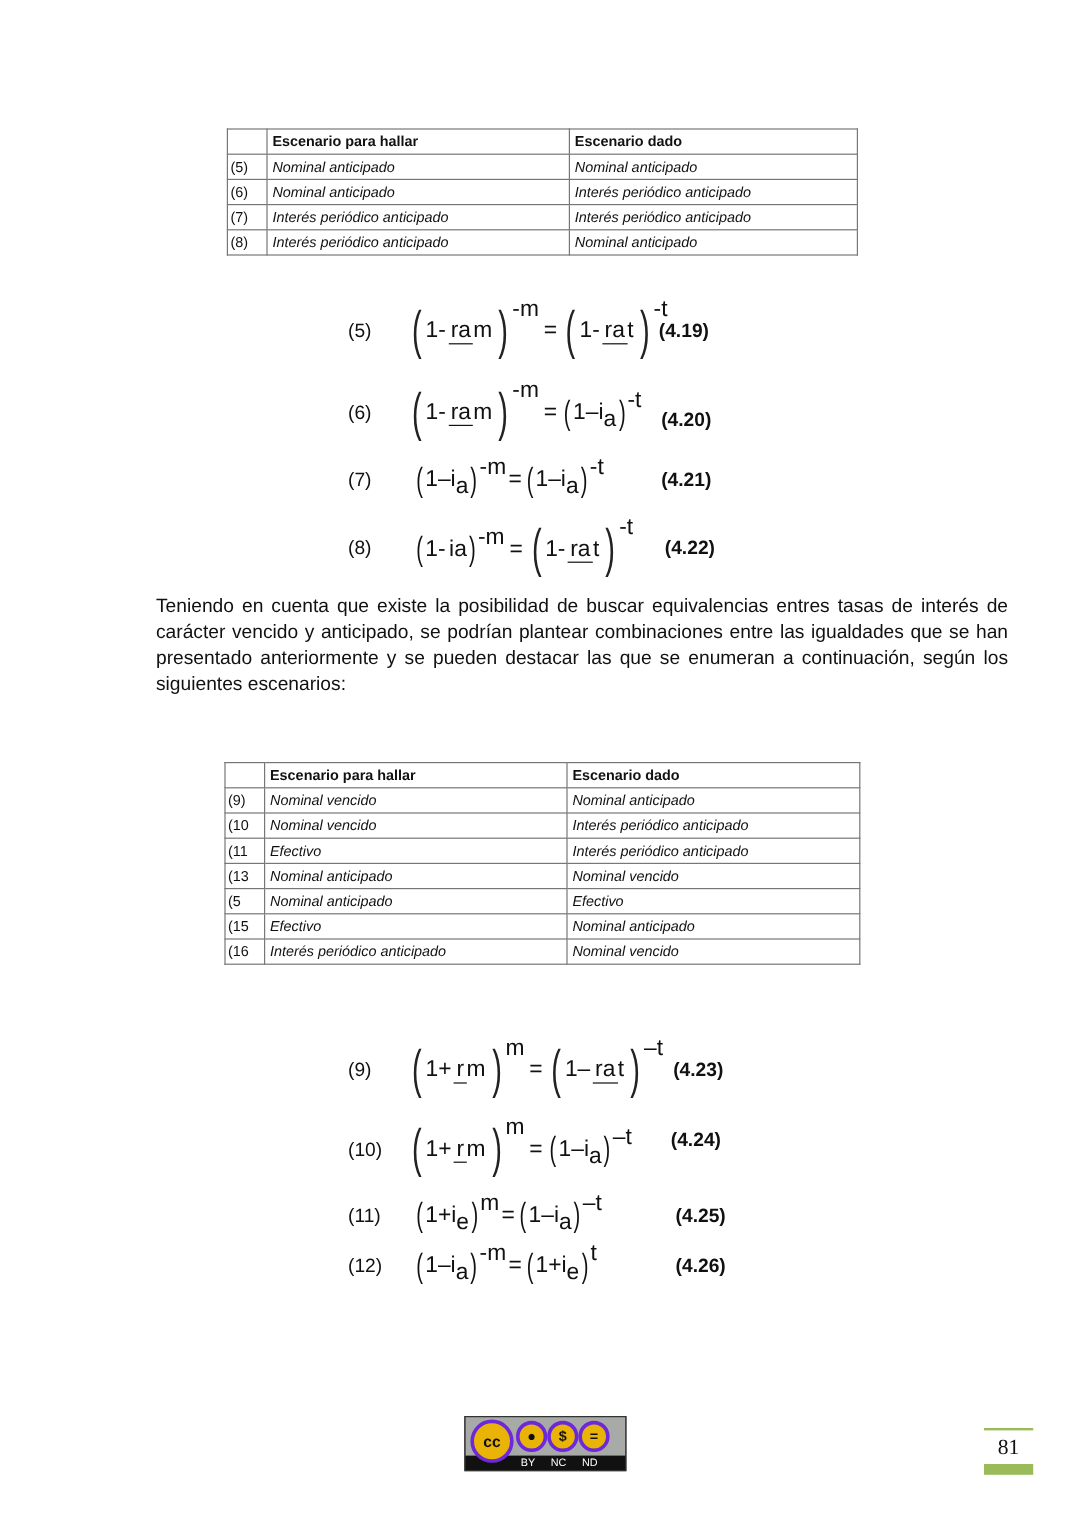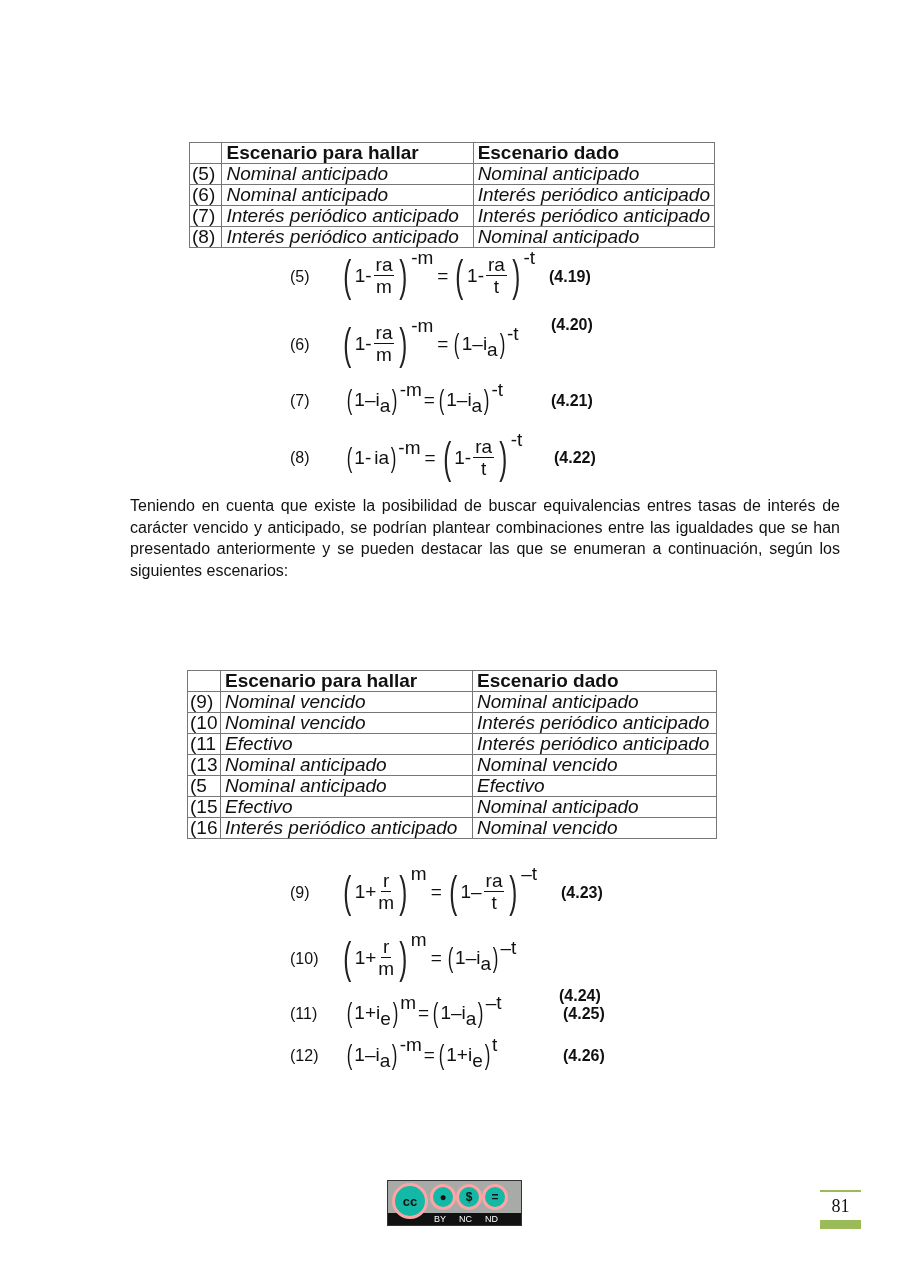--- a/index.html
+++ b/index.html
@@ -1,35 +1,35 @@
 <!DOCTYPE html>
 <html><head>
 <meta charset="utf-8">
 <style>
   html, body { margin:0; padding:0; background:#ffffff; }
   body { width:905px; height:1280px; position:relative; font-family:"Liberation Sans", sans-serif; color:#111; overflow:hidden; }
-  .tbl { position:absolute; border-collapse:collapse; font-family:"Liberation Sans", sans-serif; font-size:19px;margin-top:35px; }
+  .tbl { position:absolute; border-collapse:collapse; font-family:"Liberation Sans", sans-serif; font-size:12px; }
   .tbl td, .tbl th { border:1px solid #777; padding:0 4px; height:20px; line-height:20px; white-space:nowrap; overflow:hidden; }
   .tbl th { font-weight:bold; text-align:left; }
   .tbl td.num { font-style:normal; padding:0 0 0 2px; text-align:left; }
   .tbl td.it { font-style:italic; }
   .eqnum { position:absolute; left:290px; font-size:16px; }
   .eqref { position:absolute; font-size:16px; font-weight:bold; }
   .math { position:absolute; font-size:19px; display:flex; align-items:center; }
   .paren { font-size:44px; font-weight:100; transform:scaleX(0.55); display:inline-block; line-height:1; color:#222; }
   .sparen { font-size:28px; transform:scaleX(0.6); display:inline-block; line-height:1; }
-  .frac { display:inline-flex; flex-direction:column; align-items:center; margin:0 2px; font-size:19px; }
+  .frac { display:inline-flex; align-items:flex-end; margin:0 2px; font-size:19px; }
   .frac .n { border-bottom:1px solid #111; padding:0 2px; line-height:20px; }
   .frac .d { line-height:22px; }
   .sup { position:relative; top:-18px; font-size:19px; }
   .sub { position:relative; top:6px; font-size:19px; }
   .para { position:absolute; left:130px; width:710px; font-size:16px; line-height:21.5px; text-align:justify; }
   .cc { position:absolute; left:387px; top:1180px; width:133px; height:44px; background:#111; border:1px solid #333; }
   .cc .top { position:absolute; left:0; top:0; width:133px; height:32px; background:#a8aaa8; }
-  .cc .circ { position:absolute; border-radius:50%; background:#14b8a6; border:3px solid #fca5a5; display:flex; align-items:center; justify-content:center; font-weight:bold; color:#111; }
+  .cc .circ { position:absolute; border-radius:50%; background:#eab308; border:3px solid #6d28d9; display:flex; align-items:center; justify-content:center; font-weight:bold; color:#111; }
   .cc .lbl { position:absolute; bottom:1px; color:#fff; font-size:9px; font-family:"Liberation Sans", sans-serif; }
   .pgline { position:absolute; left:820px; top:1190px; width:41px; height:2px; background:#9bbb59; }
   .pgbar { position:absolute; left:820px; top:1220px; width:41px; height:9px; background:#9bbb59; }
   .pgnum { position:absolute; left:820px; width:41px; top:1196px; text-align:center; font-family:"Liberation Serif", serif; font-size:18px; }
 </style>
 </head>
 <body>
 
 <table class="tbl" style="left:189px; top:107px; width:526px;">
   <tbody>
@@ -101,21 +101,21 @@
     <span class="sup">-m</span>
     <span style="margin:0 4px;">=</span>
     <span class="sparen">(</span>
     <span>1</span>
       <span>–</span>
     <span>i</span>
       <span class="sub">a</span>
     <span class="sparen">)</span>
     <span class="sup" style="top:-10px;">-t</span>
   </div>
-  <span class="eqref" style="left:551px; top:316px;">(4.20)</span>
+  <span class="eqref" style="left:551px; top:342px;">(4.20)</span>
 </div>
 
 <div>
   <span class="eqnum" style="top:392px;">(7)</span>
   <div class="math" style="left:345px; top:380px; height:40px;">
     <span class="sparen">(</span>
     <span>1</span>
       <span>–</span>
     <span>i</span>
       <span class="sub">a</span>
@@ -243,21 +243,21 @@
     <span class="sup">m</span>
     <span style="margin:0 4px;">=</span>
     <span class="sparen">(</span>
     <span>1</span>
       <span>–</span>
     <span>i</span>
       <span class="sub">a</span>
     <span class="sparen">)</span>
     <span class="sup" style="top:-10px;">–t</span>
   </div>
-  <span class="eqref" style="left:559px; top:987px;">(4.24)</span>
+  <span class="eqref" style="left:559px; top:942px;">(4.24)</span>
 </div>
 
 <div>
   <span class="eqnum" style="top:1005px;">(11)</span>
   <div class="math" style="left:345px; top:993px; height:40px;">
     <span class="sparen">(</span>
     <span>1</span>
       <span>+</span>
     <span>i</span>
       <span class="sub">e</span>

